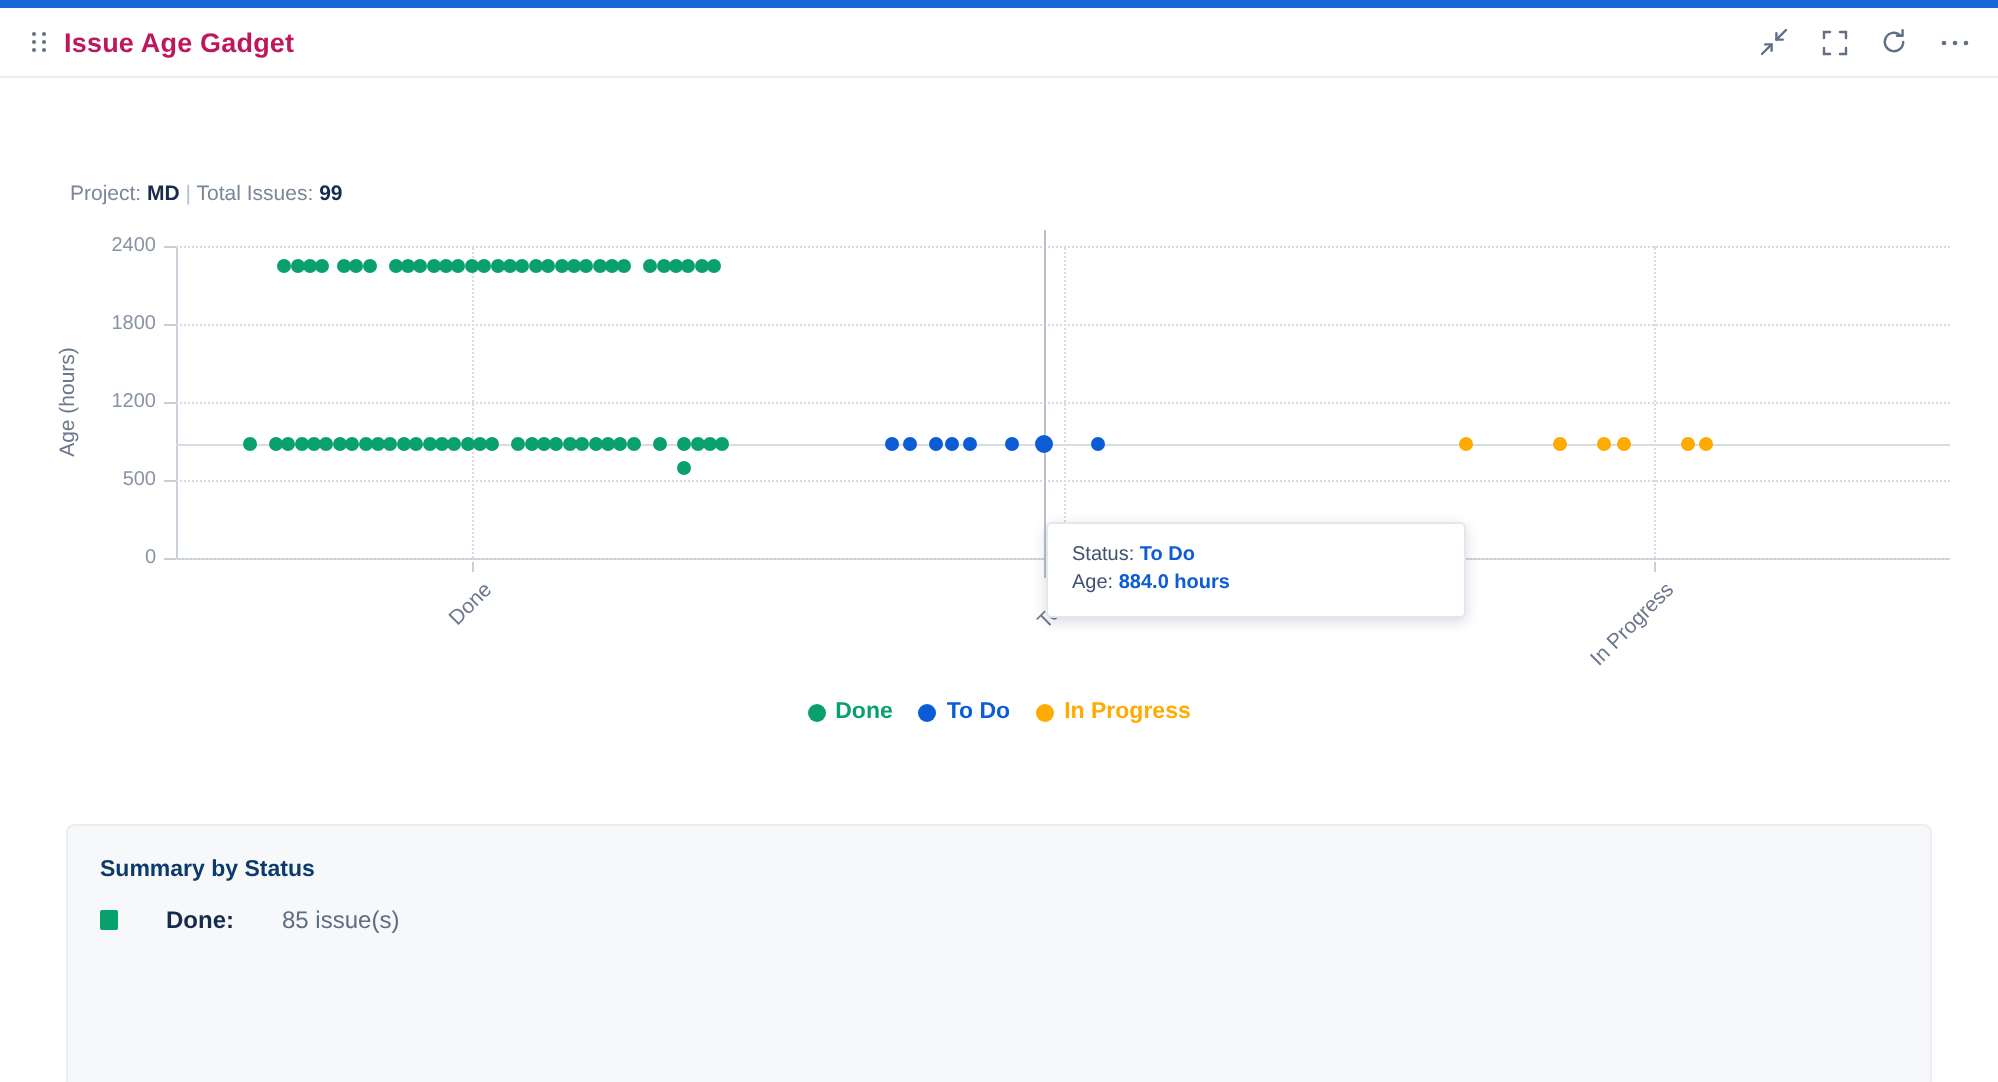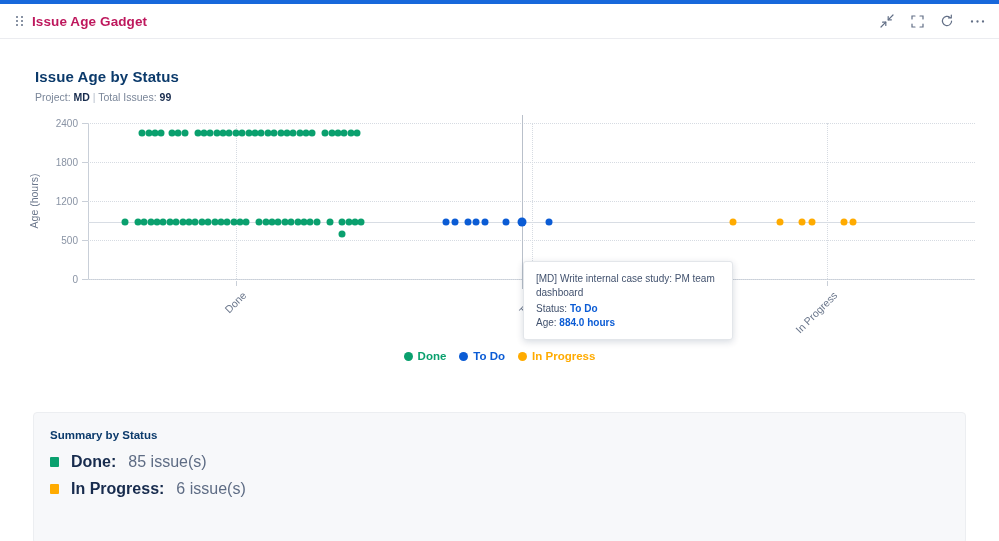--- a/index.html
+++ b/index.html
@@ -294,23 +294,23 @@
   }
   .summary-title {
     font-size: 11.5px;
     font-weight: bold;
     color: #0b3a6b;
     margin-bottom: 12px;
   }
   .sum-row {
     display: flex;
     align-items: center;
-    gap: 12px;
+    gap: 24px;
     margin-bottom: 9px;
-    font-size: 16px;
+    font-size: 12px;
     color: #5e6c84;
   }
   .sum-row:last-child { margin-bottom: 0; }
   .sum-sq {
     width: 9px; height: 10px;
     display: inline-block;
     border-radius: 1px;
   }
   .sum-label {
     font-weight: bold;
@@ -361,21 +361,20 @@
       <svg width="15" height="5" viewBox="0 0 15 5" fill="currentColor">
         <circle cx="2" cy="2.5" r="1.15"></circle>
           <circle cx="7.5" cy="2.5" r="1.15"></circle>
           <circle cx="13" cy="2.5" r="1.15"></circle>
       </svg>
     </span>
   </div>
 </div>
 
 <div class="chart-card">
-  <div class="chart-title">Issue Age by Status</div>
   <div class="chart-subtitle">
     <span>Project:</span>
     <b>MD</b>
     <span class="sep">|</span>
     <span>Total Issues:</span>
     <b>99</b>
   </div>
 
   <div class="plot-wrap">
     <div class="ylabels" id="ylabels">
@@ -484,21 +483,20 @@
     <div class="xlabels" id="xlabels">
         <div class="xtick" style="left: 147.833px;"></div>
         <div class="xlab" style="left: 151.833px;">Done</div>
         <div class="xtick" style="left: 443.5px;"></div>
         <div class="xlab" style="left: 447.5px;">To Do</div>
         <div class="xtick" style="left: 739.167px;"></div>
         <div class="xlab" style="left: 743.167px;">In Progress</div>
       </div>
 
     <div class="tooltip">
-      <div class="tt-summary">[MD] Write internal case study: PM team dashboard</div>
       <div class="tt-row">
         <span>Status:</span>
         <b>To Do</b>
       </div>
       <div class="tt-row">
         <span>Age:</span>
         <b>884.0 hours</b>
       </div>
     </div>
 
@@ -525,19 +523,14 @@
 </div>
 
 <div class="summary">
   <div class="summary-title">Summary by Status</div>
   <div id="sum-rows">
       <div class="sum-row">
         <span class="sum-sq" style="background: rgb(10, 160, 110);"></span>
         <span class="sum-label">Done:</span>
         <span>85 issue(s)</span>
       </div>
-      <div class="sum-row">
-        <span class="sum-sq" style="background: rgb(255, 171, 0);"></span>
-        <span class="sum-label">In Progress:</span>
-        <span>6 issue(s)</span>
-      </div>
     </div>
 </div>
 
 </body></html>

